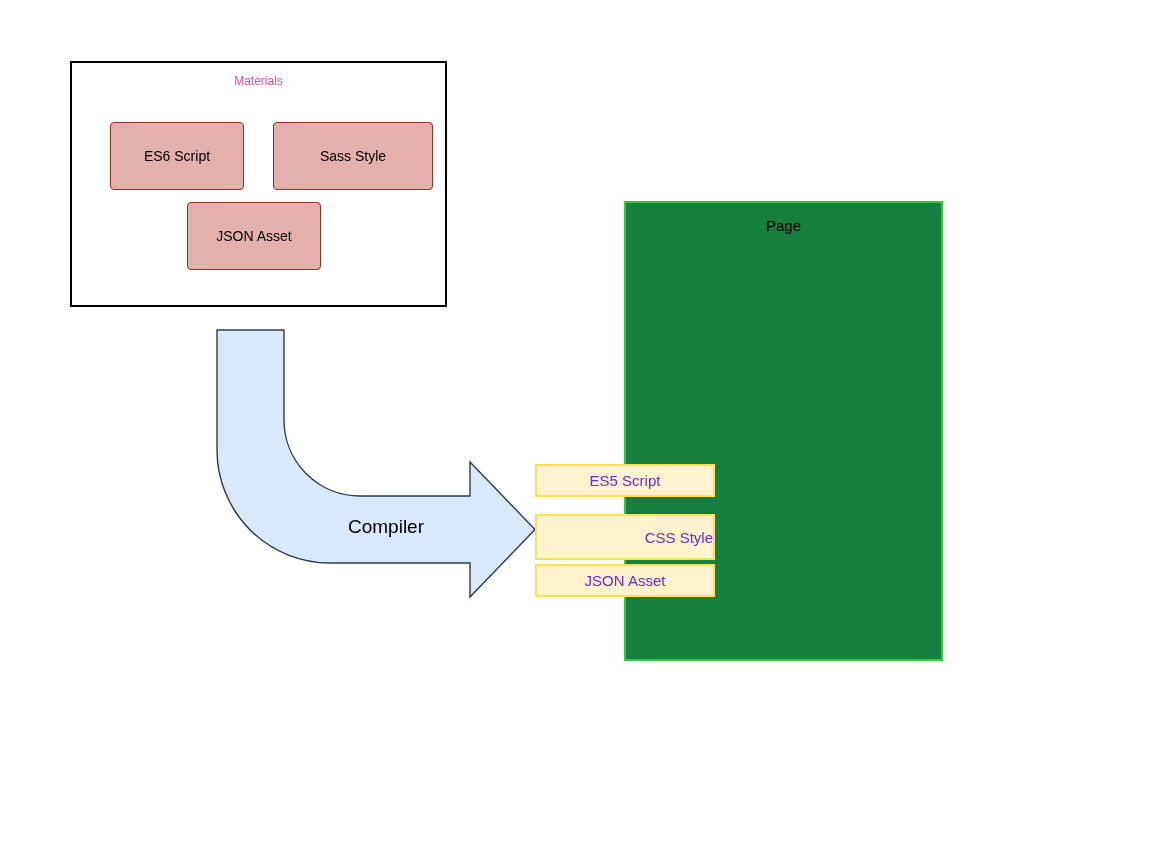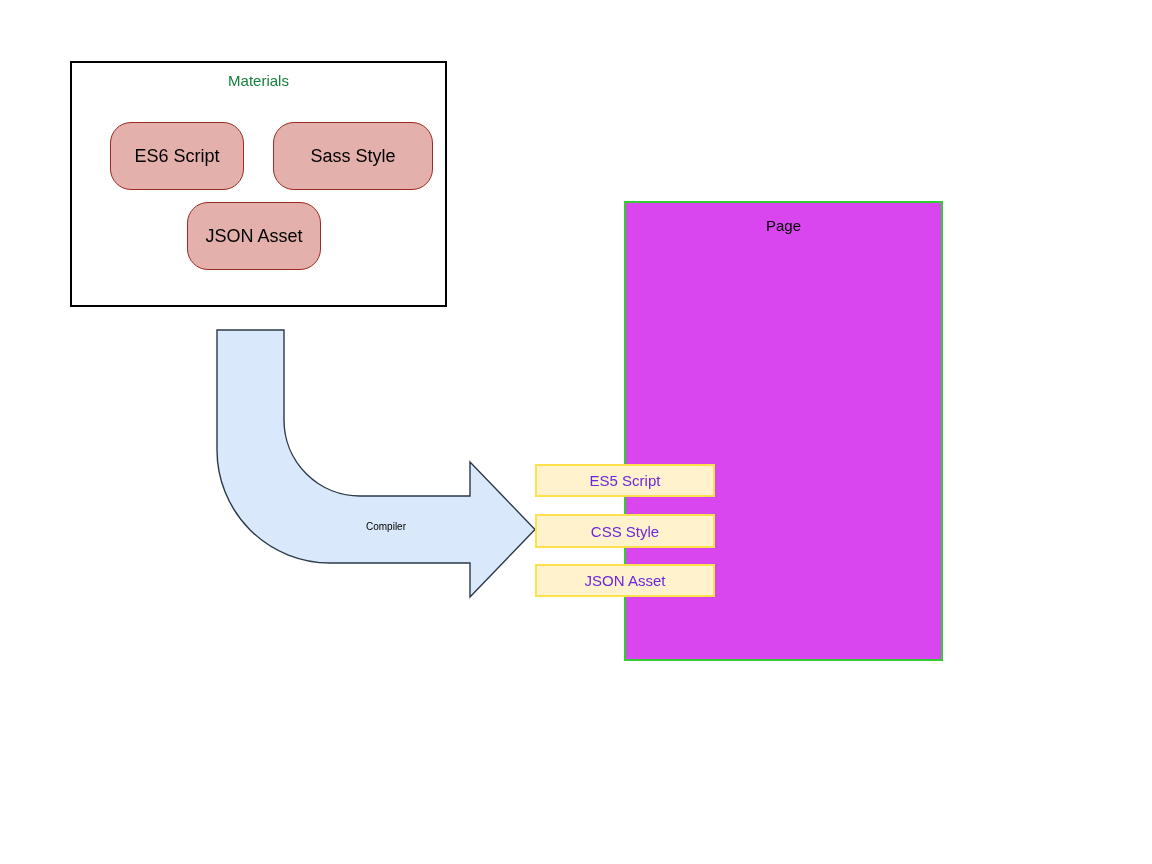--- a/index.html
+++ b/index.html
@@ -30,51 +30,51 @@
     box-sizing: border-box;
     background: #ffffff;
     border: 2px solid #000000;
   }
   .materials-title {
     position: absolute;
     left: 0;
     top: 9px;
     width: 100%;
     text-align: center;
-    font-size: 15px;
-    color: #15803d;
+    font-size: 12px;
+    color: #ec4899;
     line-height: 18px;
   }
 
   
   .material-node {
     position: absolute;
     box-sizing: border-box;
     background: #e3b0ab;
     border: 1.6px solid #9e2b25;
-    border-radius: 21px;
+    border-radius: 4px;
     display: flex;
     align-items: center;
     justify-content: center;
-    font-size: 18px;
+    font-size: 14px;
     color: #000000;
   }
   .material-node.n0 { left: 110px; top: 122px; width: 134px; height: 68px; }
   .material-node.n1 { left: 273px; top: 122px; width: 160px; height: 68px; }
   .material-node.n2 { left: 187px; top: 202px; width: 134px; height: 68px; }
 
   
   .page-box {
     position: absolute;
     left: 624px;
     top: 201px;
     width: 319px;
     height: 460px;
     box-sizing: border-box;
-    background: #d946ef;
+    background: #15803d;
     border: 2px solid #33cc33;
   }
   .page-title {
     position: absolute;
     left: 0;
     top: 14px;
     width: 100%;
     text-align: center;
     font-size: 15px;
     color: #000000;
@@ -88,40 +88,40 @@
     background: #fff2cc;
     border: 2px solid #ffe14d;
     display: flex;
     align-items: center;
     justify-content: center;
     font-size: 15px;
     color: #6d28d9;
     z-index: 6;
   }
   .output-node.o0 { left: 535px; top: 464px; width: 180px; height: 33px; }
-  .output-node.o1 { left: 535px; top: 514px; width: 180px; height: 34px; }
+  .output-node.o1 { left: 535px; top: 514px; width: 180px; height: 46px; justify-content: flex-end; }
   .output-node.o2 { left: 535px; top: 564px; width: 180px; height: 33px; }
 
   
   .arrow-layer {
     position: absolute;
     left: 0;
     top: 0;
     width: 1152px;
     height: 864px;
     z-index: 3;
     pointer-events: none;
   }
   .arrow-label {
     position: absolute;
     left: 300px;
     top: 518px;
     width: 172px;
     text-align: center;
-    font-size: 10px;
+    font-size: 19px;
     color: #000000;
     line-height: 18px;
     z-index: 4;
   }
 </style>
 </head>
 <body>
 
 <div id="canvas">
 

